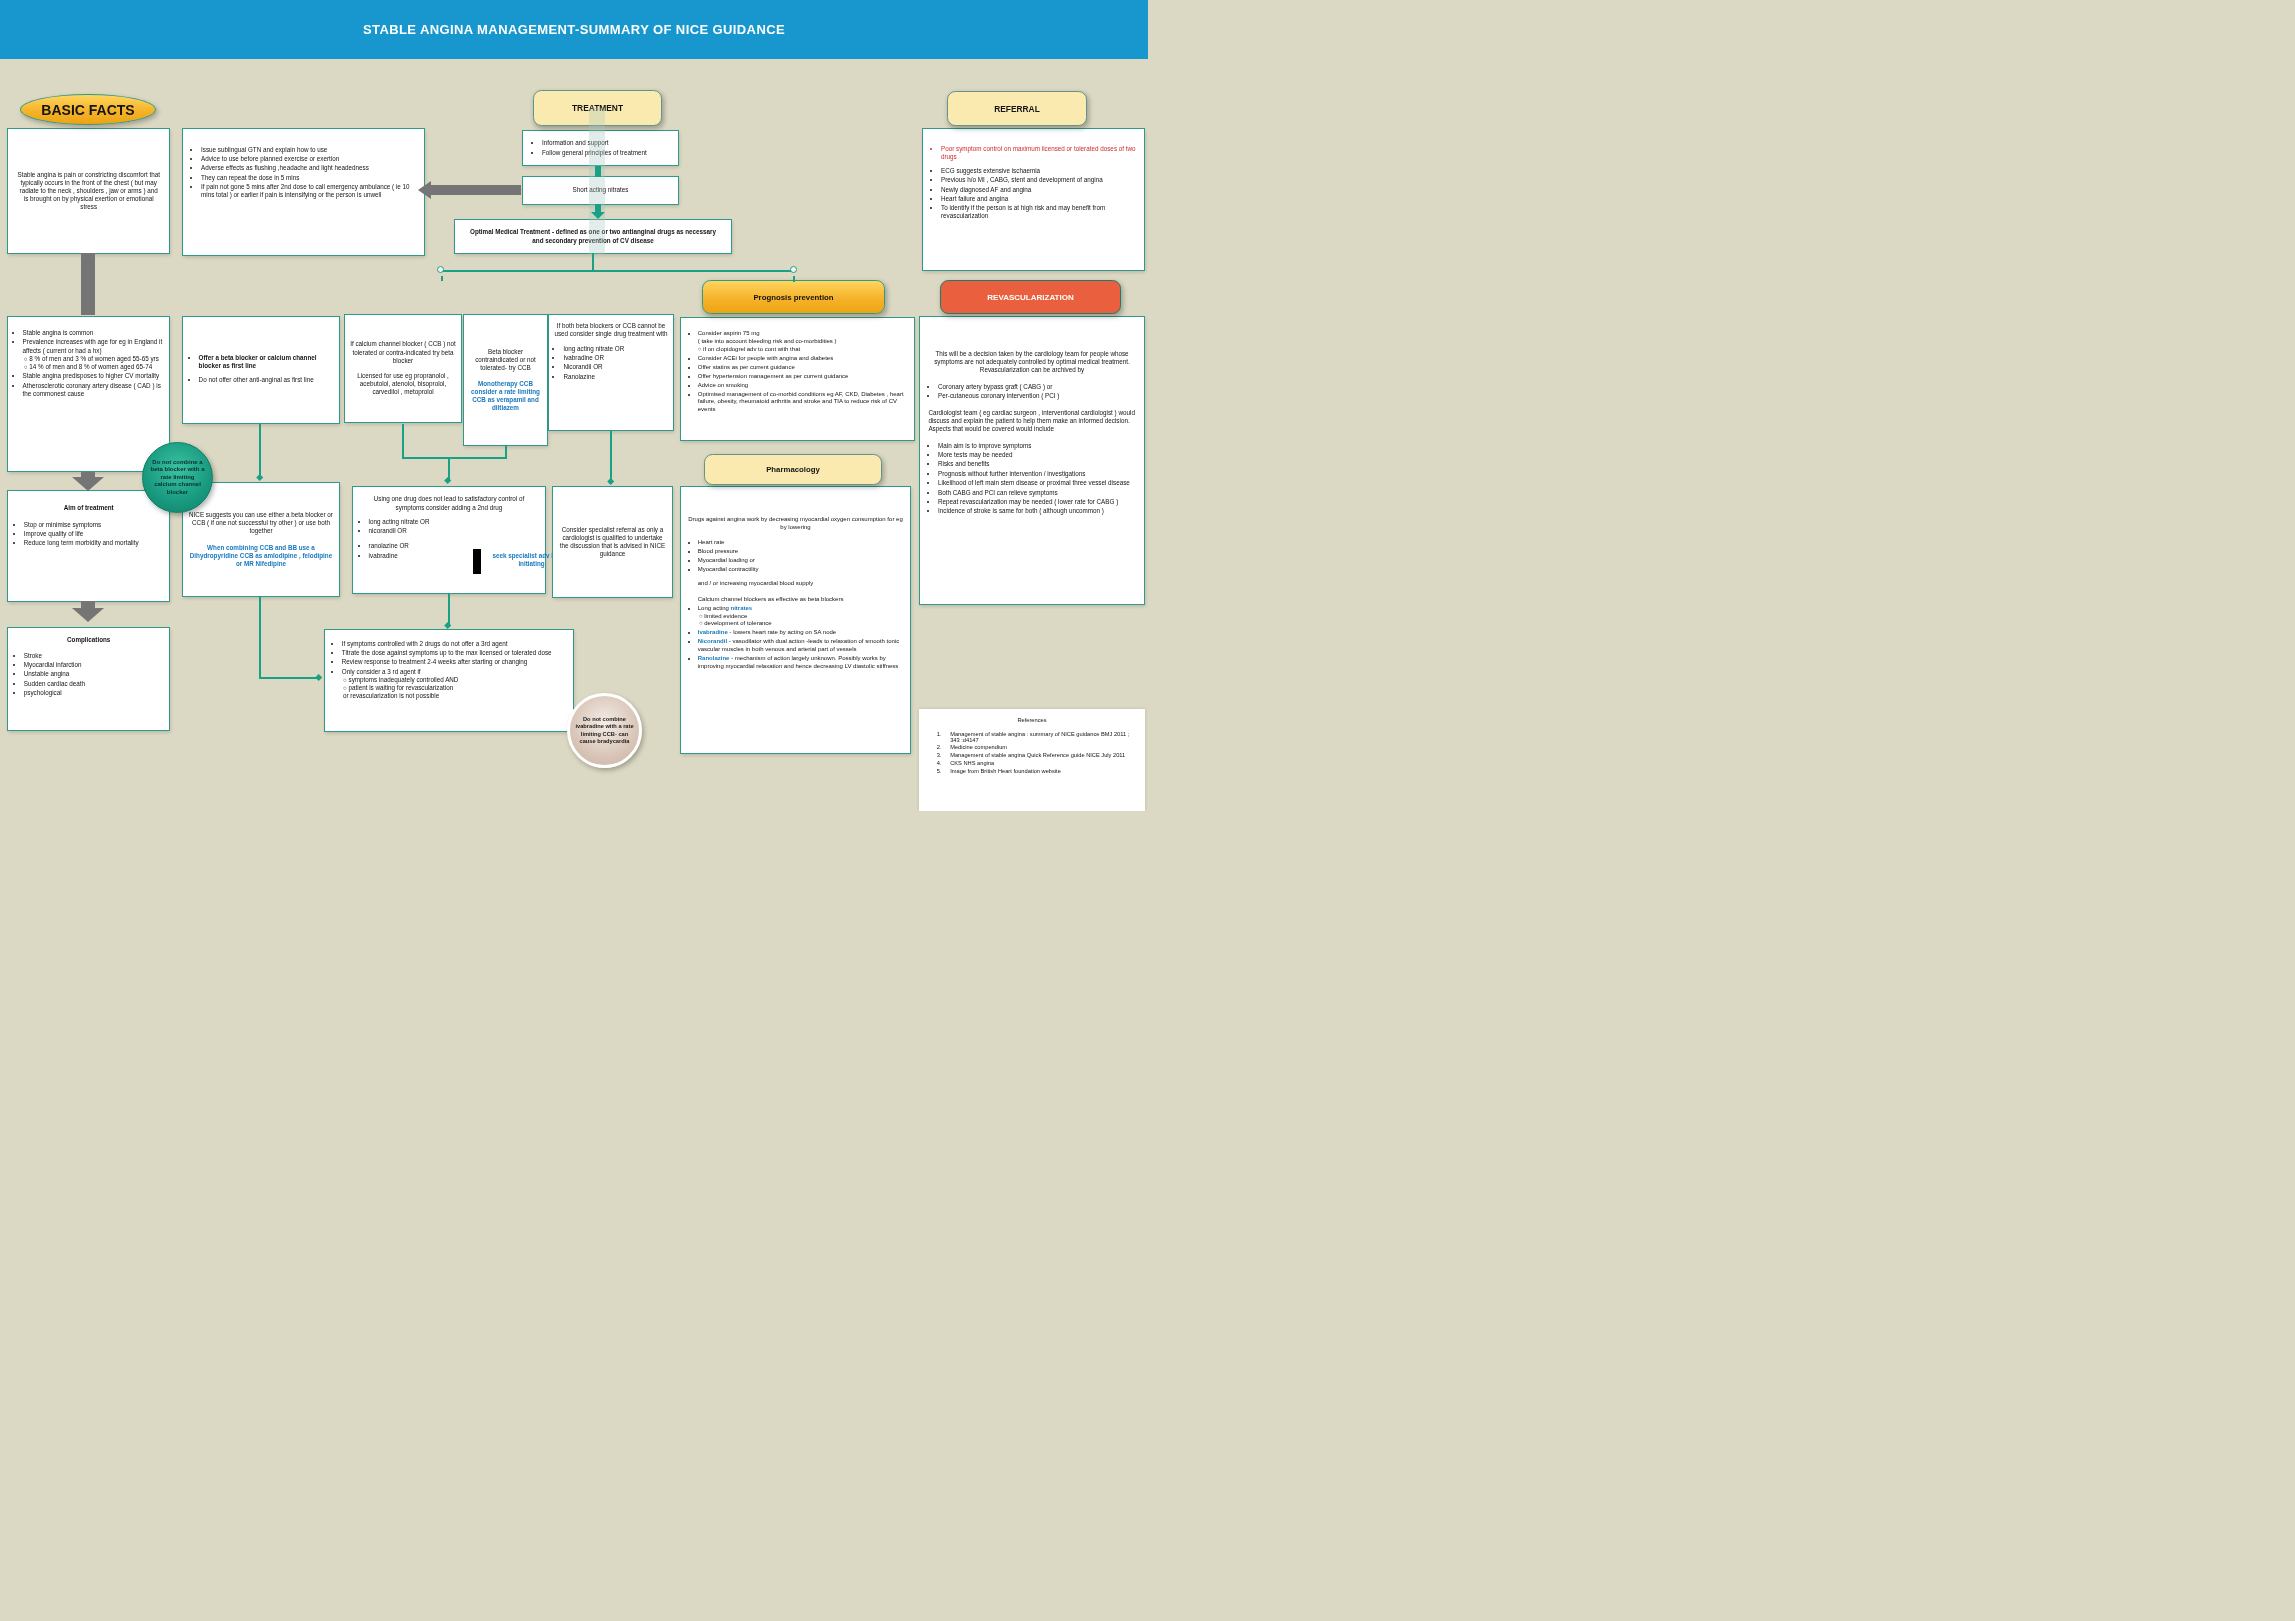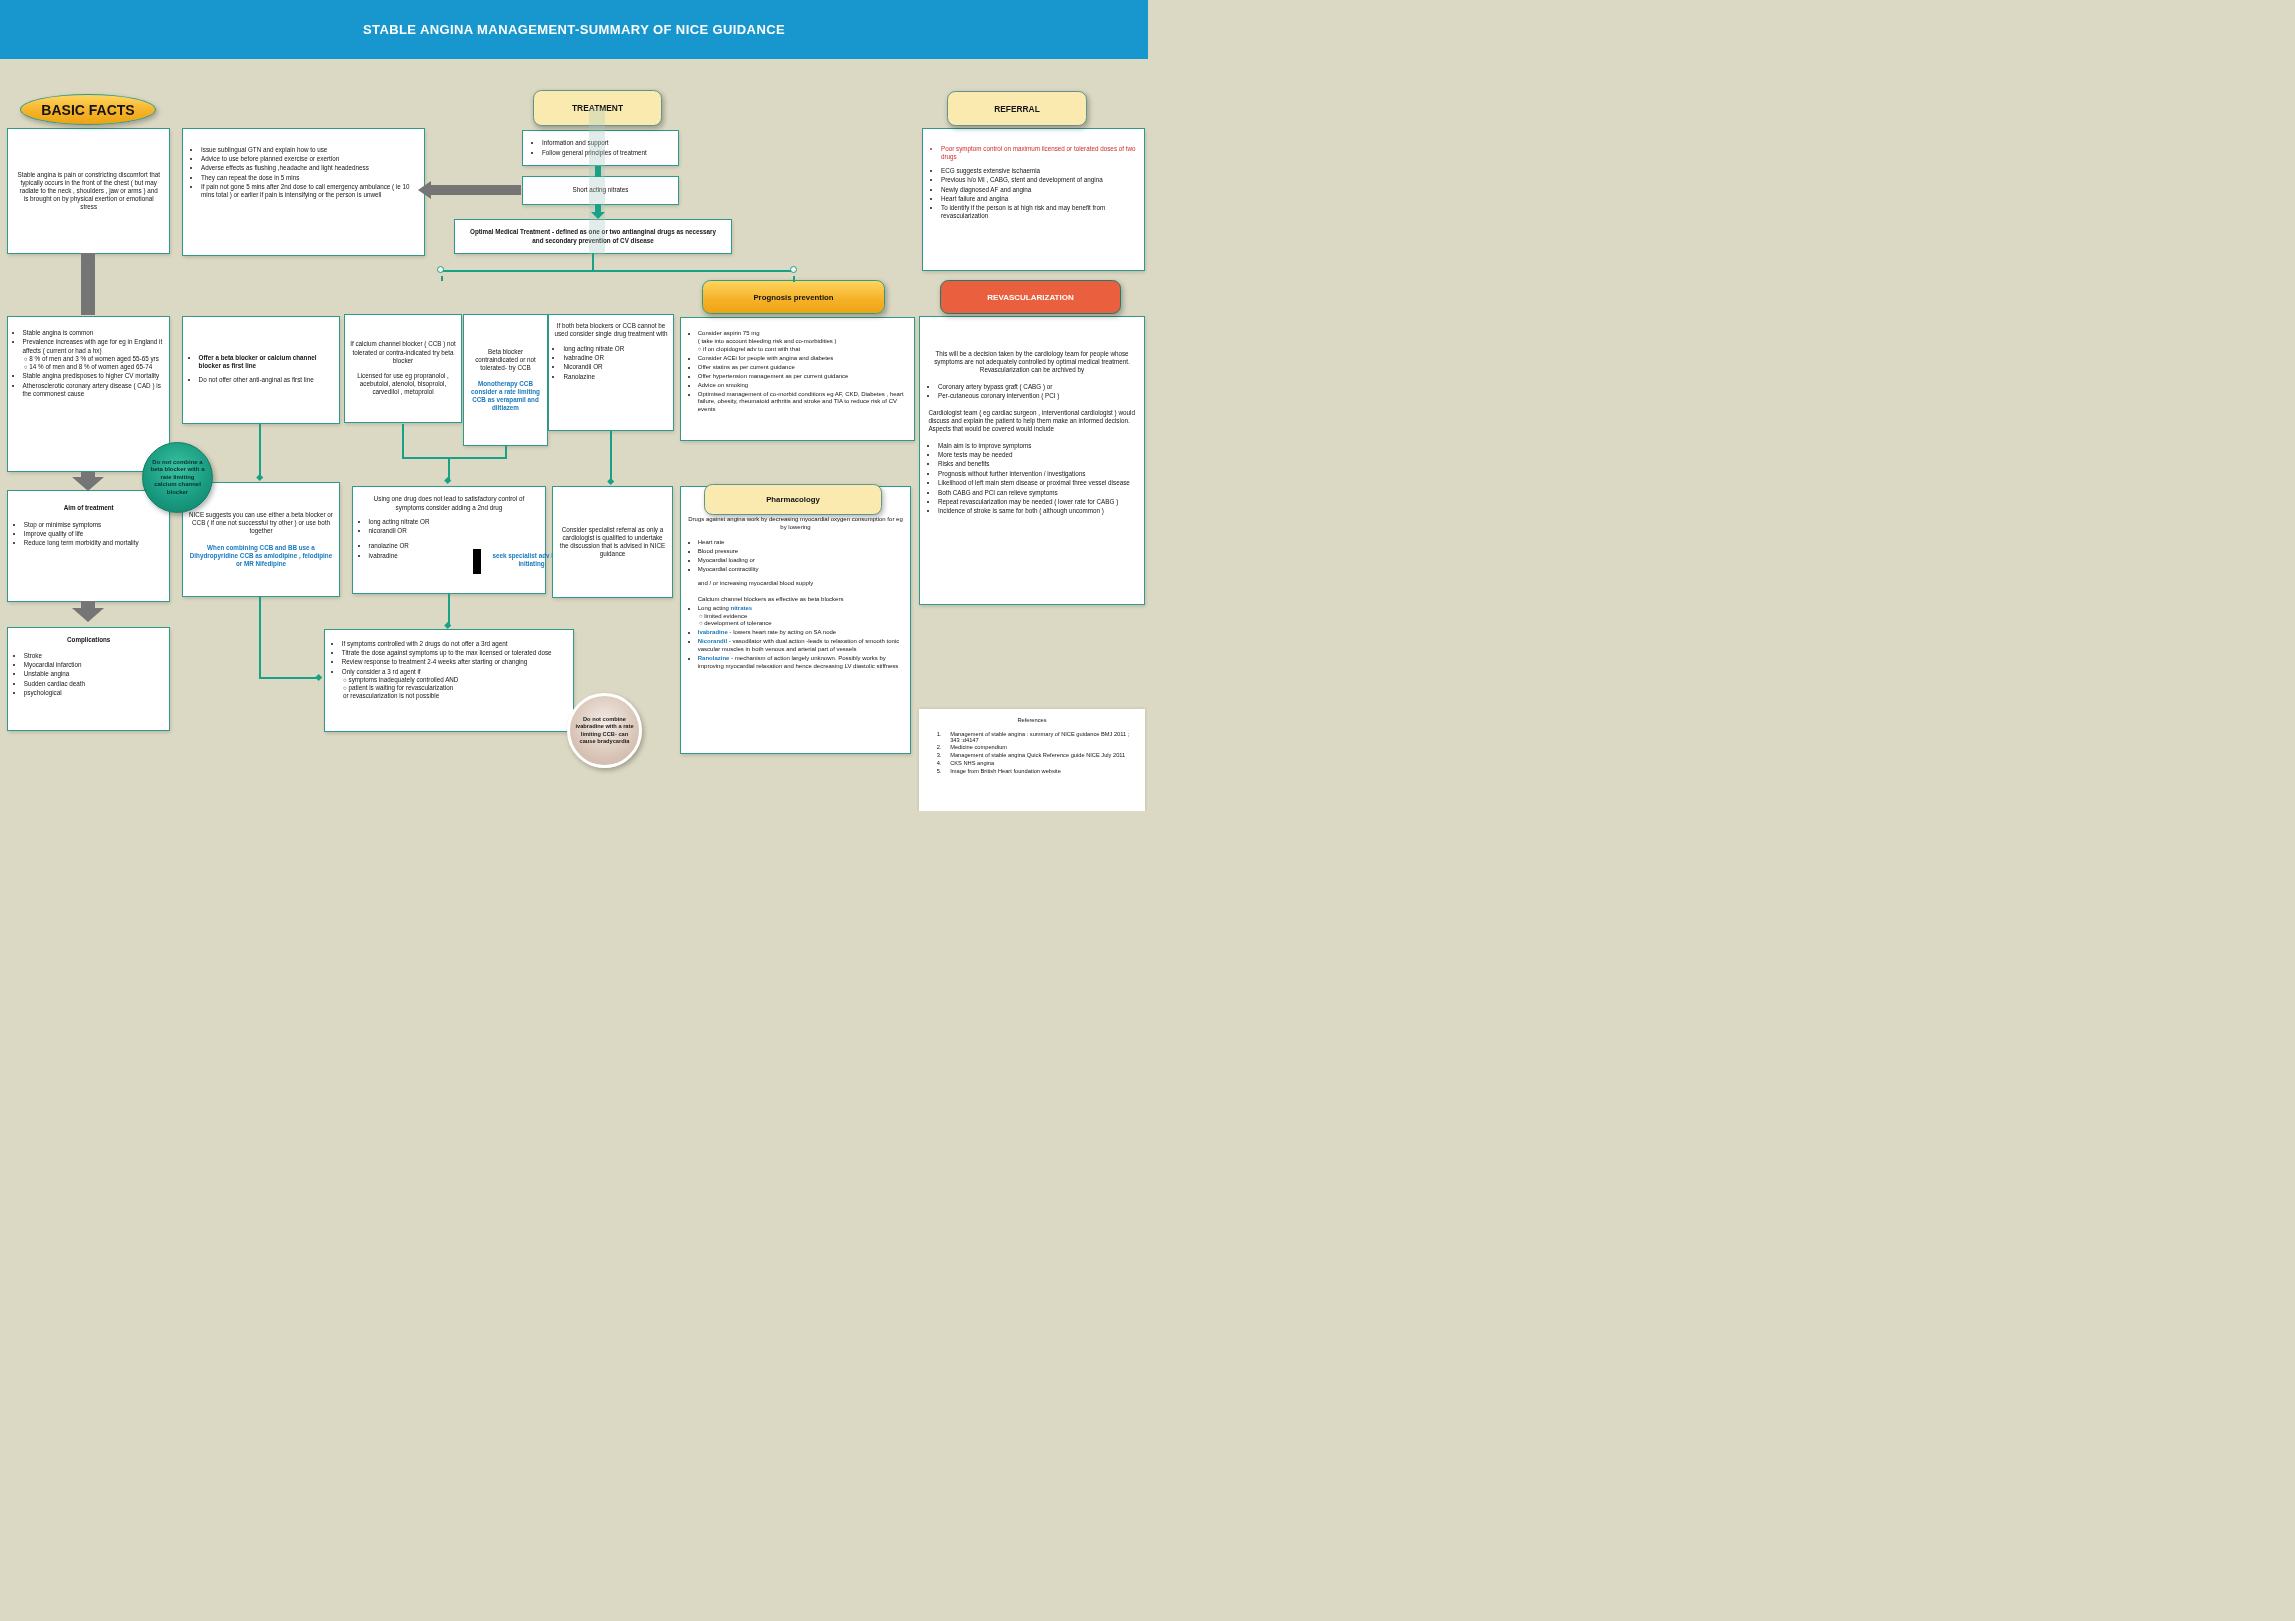--- a/index.html
+++ b/index.html
@@ -215,21 +215,21 @@
       <li>ivabradine</li>
     </ul>
     <div class="abs" style="left:120px;top:62px;width:7.8px;height:25px;background:#000;"></div>
     <div class="abs blue ctr" style="left:133px;top:65px;width:91px;">seek specialist adv before initiating</div>
   </div>
 
   <div class="abs box vctr ctr" style="left:552px;top:486px;width:121px;height:112px;padding:3.6px 6px;">
     <div>Consider specialist referral as only a cardiologist is qualified to undertake the  discussion that is advised in NICE guidance</div>
   </div>
 
-  <div class="abs pill pill-cream" style="left:704px;top:484px;width:178px;height:30.5px;font-size:7.8px;">
+  <div class="abs pill pill-cream" style="left:704px;top:454px;width:178px;height:30.5px;font-size:7.8px;">
     <span>Pharmacology</span>
   </div>
   <div class="abs box" style="left:680px;top:486px;width:231px;height:268px;padding:29px 7.2px 4.8px 7.2px;font-size:6px;">
     <div class="ctr" style="margin-bottom:7.2px;">Drugs against angina work by decreasing myocardial oxygen consumption for eg by lowering</div>
     <ul style="margin-bottom:6px;">
       <li>Heart rate</li>
       <li>Blood pressure</li>
       <li>Myocardial loading or</li>
       <li>Myocardial contractility</li>
     </ul>

